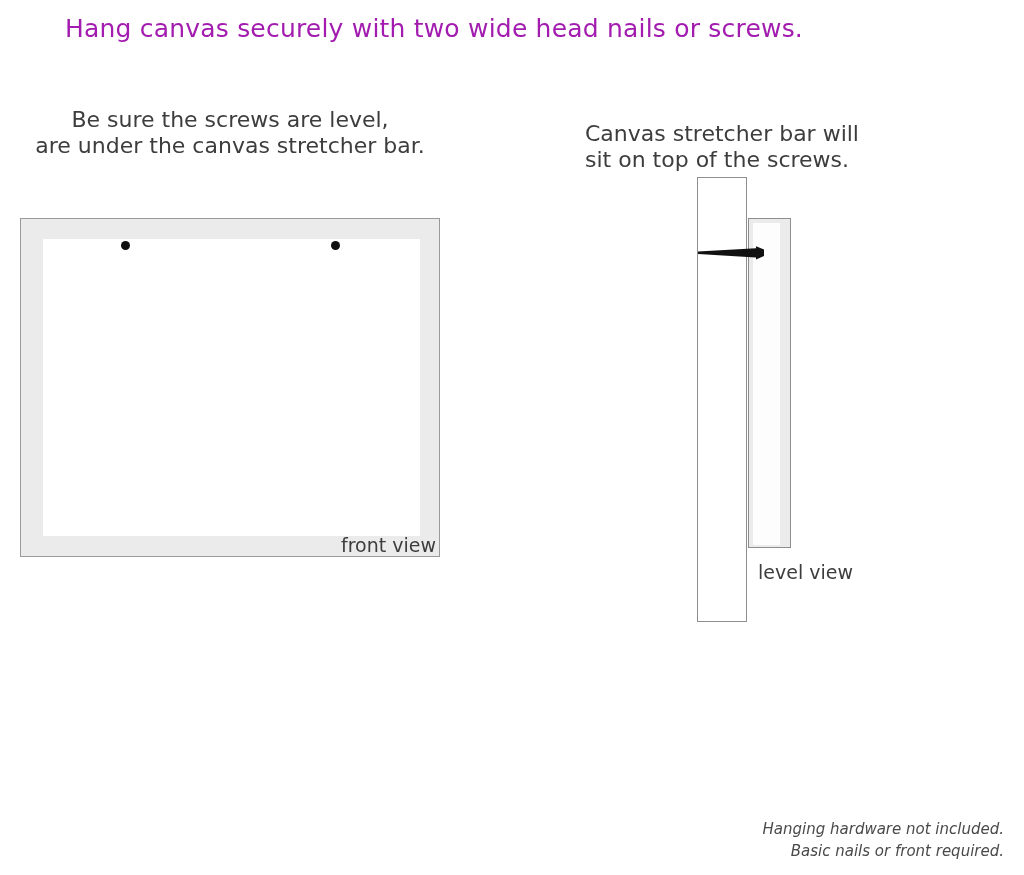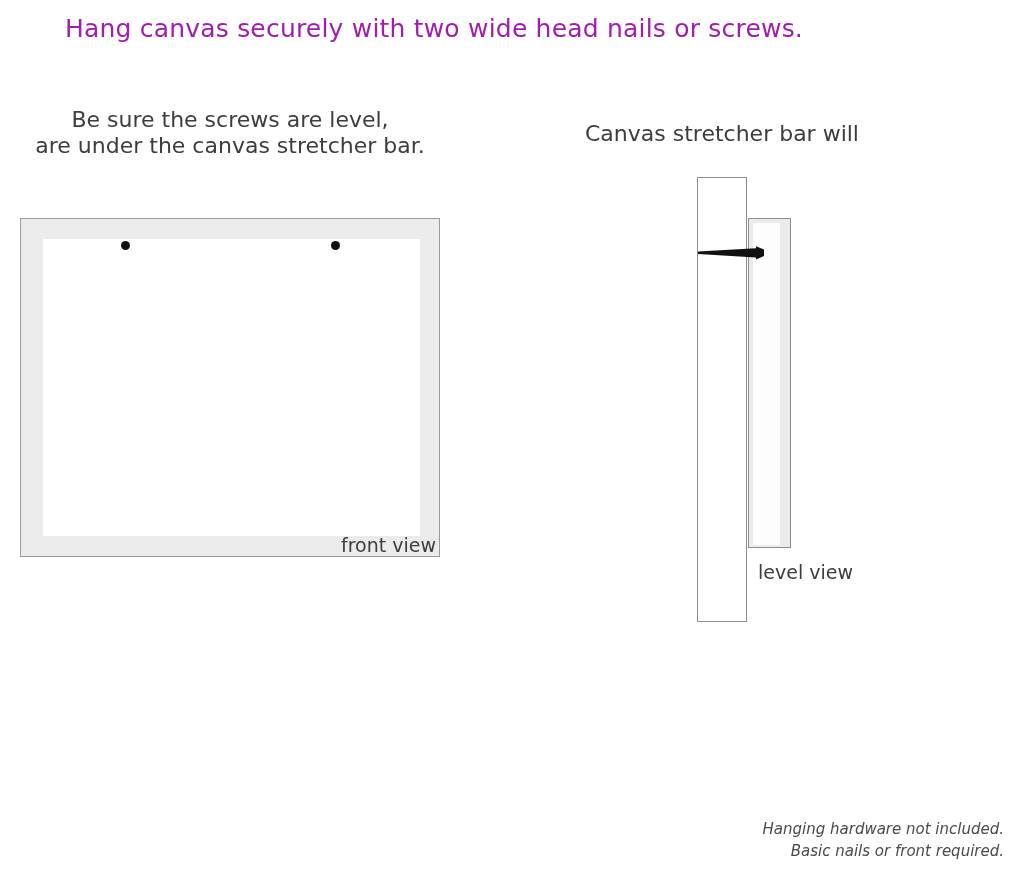--- a/index.html
+++ b/index.html
@@ -133,20 +133,21 @@
 
 <div class="headline">Hang canvas securely with two wide head nails or screws.</div>
 
 <div class="caption caption-left">
   <span class="line">Be sure the screws are level,</span>
   <span class="line">are under the canvas stretcher bar.</span>
 </div>
 
 <div class="caption caption-right">
   <span class="line">Canvas stretcher bar will</span>
+  <span class="line">sit on top of the screws.</span>
 </div>
 
 <div class="front-view">
   <div class="inner-canvas"></div>
   <div class="screw-dot screw-dot-left"></div>
   <div class="screw-dot screw-dot-right"></div>
 </div>
 <div class="view-label label-front">front view</div>
 
 <div class="side-view">

